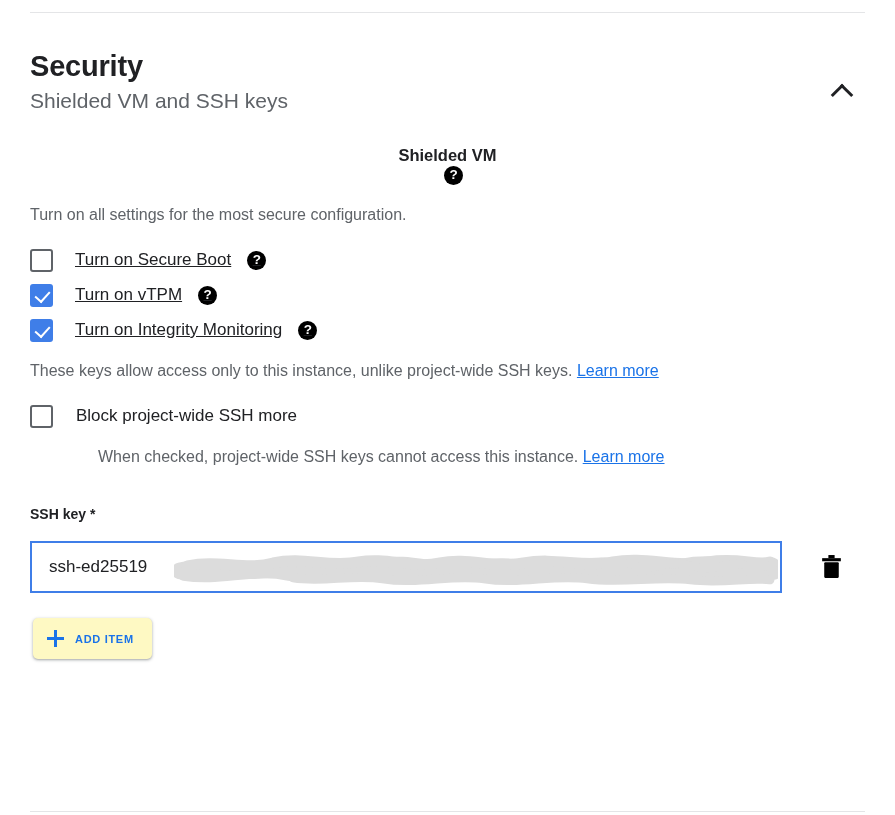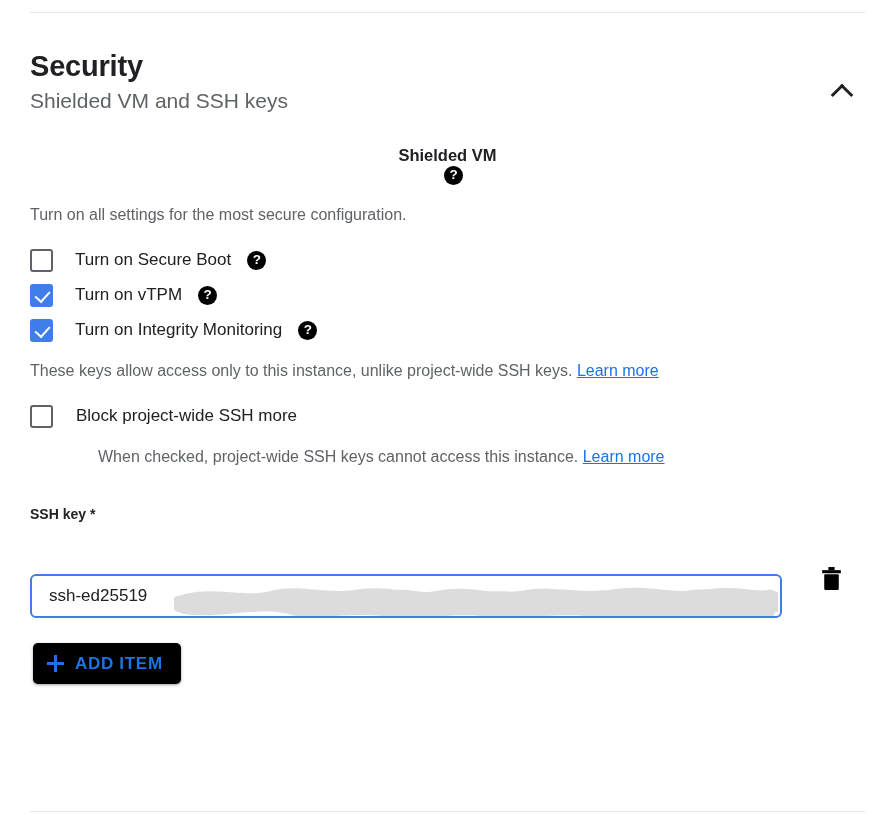--- a/index.html
+++ b/index.html
@@ -122,21 +122,21 @@
   .helper-text.shielded-desc { margin-top: 19px; }
   .helper-text.ssh-desc { margin-top: 18px; }
 
   .link {
     color: #1a73e8;
     text-decoration: underline;
     cursor: pointer;
   }
 
   
-  .checkbox-group { margin-top: 22px; }
+  .checkbox-group { margin-top: 22px; text-decoration: underline; }
 
   .checkbox-row {
     display: flex;
     align-items: flex-start;
     margin-bottom: 11px;
   }
   .checkbox-row:last-child { margin-bottom: 4px; }
 
   .cbox {
     flex: 0 0 auto;
@@ -199,29 +199,28 @@
 
   .key-row {
     display: flex;
     align-items: center;
     margin-top: 16px;
   }
 
   .key-input {
     position: relative;
     width: 752px;
-    height: 44px;
+    height: 52px;
     border: 2px solid #3f7ee8;
-    border-radius: 6px;
+    border-radius: 0;
     background: #ffffff;
     display: flex;
     align-items: center;
     overflow: hidden;
     cursor: text;
-    margin-top: 33px;
   }
   .key-input-text {
     font-size: 17px;
     color: #202124;
     padding-left: 17px;
     white-space: nowrap;
     line-height: 22px;
     position: relative;
     z-index: 1;
   }
@@ -250,26 +249,26 @@
 
   
   .add-item-button {
     margin-top: 25px;
     margin-left: 3px;
     height: 41px;
     display: inline-flex;
     align-items: center;
     gap: 11px;
     padding: 0 18px 0 14px;
-    background: #000000;
+    background: #fef9c3;
     border: none;
     border-radius: 5px;
     box-shadow: 0 1px 2px 0 rgba(60,64,67,0.30), 0 1px 3px 1px rgba(60,64,67,0.15);
     color: #1a73e8;
-    font-size: 17px;
+    font-size: 11px;
     font-weight: 700;
     letter-spacing: 0.7px;
     cursor: pointer;
     font-family: "Liberation Sans", sans-serif;
   }
   .plus-icon {
     position: relative;
     width: 17px;
     height: 17px;
     flex: 0 0 auto;

